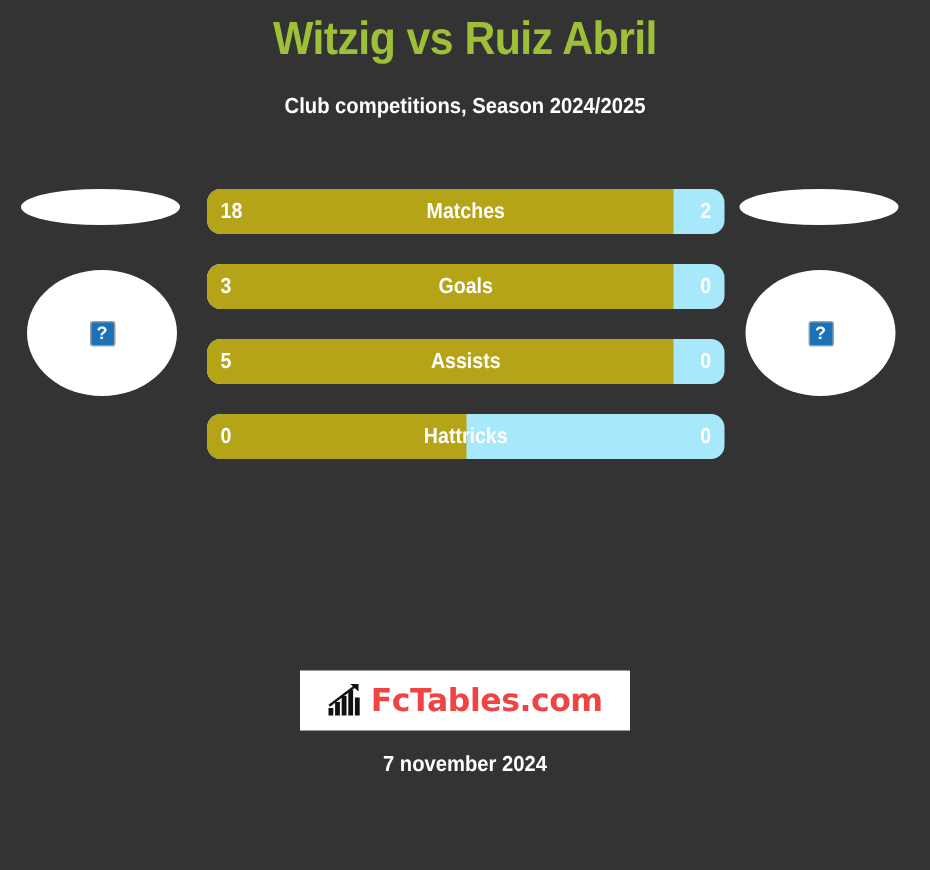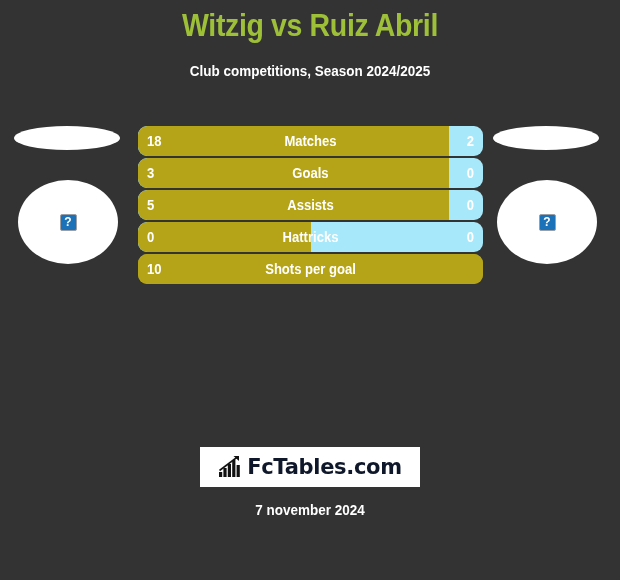--- a/index.html
+++ b/index.html
@@ -102,21 +102,21 @@
   
   .bars {
     position: absolute;
     top: 126px;
     left: 138px;
     width: 345px;
   }
   .bar-row {
     position: relative;
     height: 30px;
-    margin-bottom: 2px;
+    margin-bottom: 20px;
     border-radius: 9px;
     overflow: hidden;
     background: #a8e8fb;
     padding-left: 38px;
   }
   .bar-row.full {
     background: #b5a418;
   }
   .bar-fill {
     position: absolute;
@@ -170,21 +170,21 @@
     align-items: center;
     justify-content: center;
   }
   .logo-icon {
     width: 24px;
     height: 22px;
     margin-right: 5px;
     display: block;
   }
   .logo-text {
-    color: #0f172a;
+    color: #ef4444;
     font-size: 21px;
     font-weight: bold;
     letter-spacing: -0.3px;
     font-family: "DejaVu Sans", sans-serif;
     line-height: 1;
   }
 
   
   .date {
     position: absolute;
@@ -242,25 +242,20 @@
         <div class="bar-fill" style="width: 90%;"></div>
         <div class="bar-left-val">5</div>
         <div class="bar-label">Assists</div>
         <div class="bar-right-val">0</div>
       </div>
       <div class="bar-row">
         <div class="bar-fill" style="width: 50%;"></div>
         <div class="bar-left-val">0</div>
         <div class="bar-label">Hattricks</div>
         <div class="bar-right-val">0</div>
-      </div>
-      <div class="bar-row full">
-        <div class="bar-fill" style="width: 100%;"></div>
-        <div class="bar-left-val">10</div>
-        <div class="bar-label">Shots per goal</div>
       </div>
     </div>
 
   <div class="logo">
     <svg class="logo-icon" viewBox="0 0 24 22">
       <rect x="1" y="16" width="3.2" height="5" fill="#111111"></rect>
       <rect x="5.4" y="12" width="3.2" height="9" fill="#111111"></rect>
       <rect x="9.8" y="8" width="3.2" height="13" fill="#111111"></rect>
       <rect x="14.2" y="4" width="3.2" height="17" fill="#111111"></rect>
       <rect x="18.6" y="9" width="3.2" height="12" fill="#111111"></rect>

